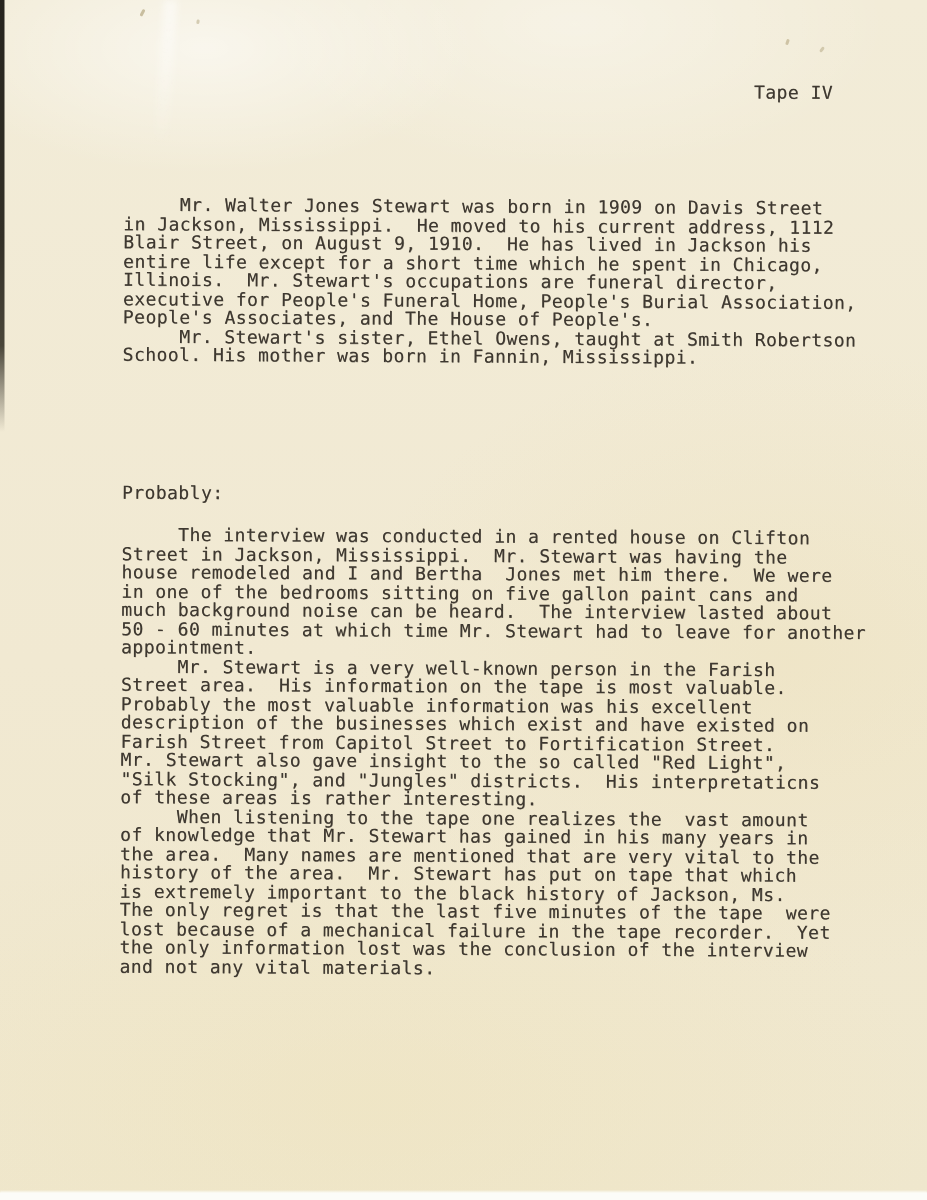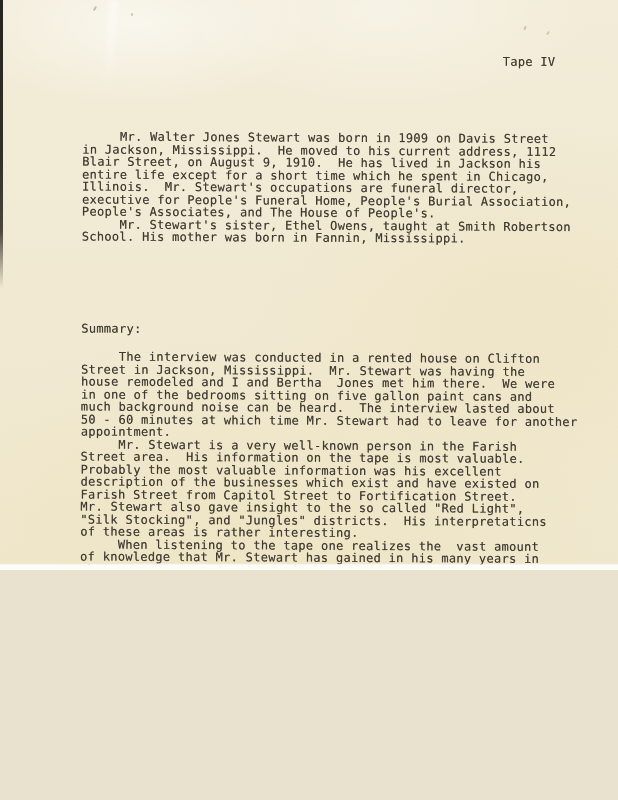--- a/index.html
+++ b/index.html
@@ -3,21 +3,21 @@
 <meta charset="utf-8">
 <style>
   html, body {
     margin: 0;
     padding: 0;
     background: #e8e2cf;
   }
   .page {
     position: relative;
     width: 618px;
-    height: 570px;
+    height: 800px;
     overflow: hidden;
     font-family: "DejaVu Sans Mono", "Liberation Mono", monospace;
     background:
       radial-gradient(ellipse 260px 120px at 22% 4%, rgba(255,255,255,0.55), rgba(255,255,255,0) 70%),
       radial-gradient(ellipse 300px 140px at 62% 2%, rgba(255,255,255,0.35), rgba(255,255,255,0) 70%),
       radial-gradient(ellipse 420px 300px at 85% 55%, rgba(235,222,180,0.35), rgba(235,222,180,0) 70%),
       radial-gradient(ellipse 500px 260px at 40% 92%, rgba(238,226,185,0.40), rgba(238,226,185,0) 75%),
       linear-gradient(to bottom, #f2ecd8 0%, #f1e9d2 55%, #efe7cd 100%);
   }
   
@@ -95,21 +95,21 @@
     <div class="tw bio-body">     Mr. Walter Jones Stewart was born in 1909 on Davis Street
 in Jackson, Mississippi.  He moved to his current address, 1112
 Blair Street, on August 9, 1910.  He has lived in Jackson his
 entire life except for a short time which he spent in Chicago,
 Illinois.  Mr. Stewart's occupations are funeral director,
 executive for People's Funeral Home, People's Burial Association,
 People's Associates, and The House of People's.
      Mr. Stewart's sister, Ethel Owens, taught at Smith Robertson
 School. His mother was born in Fannin, Mississippi.</div>
 
-    <div class="tw sum-heading">Summary:</div>
+    <div class="tw sum-heading">Probably:</div>
 
     <div class="tw sum-body">     The interview was conducted in a rented house on Clifton
 Street in Jackson, Mississippi.  Mr. Stewart was having the
 house remodeled and I and Bertha  Jones met him there.  We were
 in one of the bedrooms sitting on five gallon paint cans and
 much background noise can be heard.  The interview lasted about
 50 - 60 minutes at which time Mr. Stewart had to leave for another
 appointment.
      Mr. Stewart is a very well-known person in the Farish
 Street area.  His information on the tape is most valuable.

